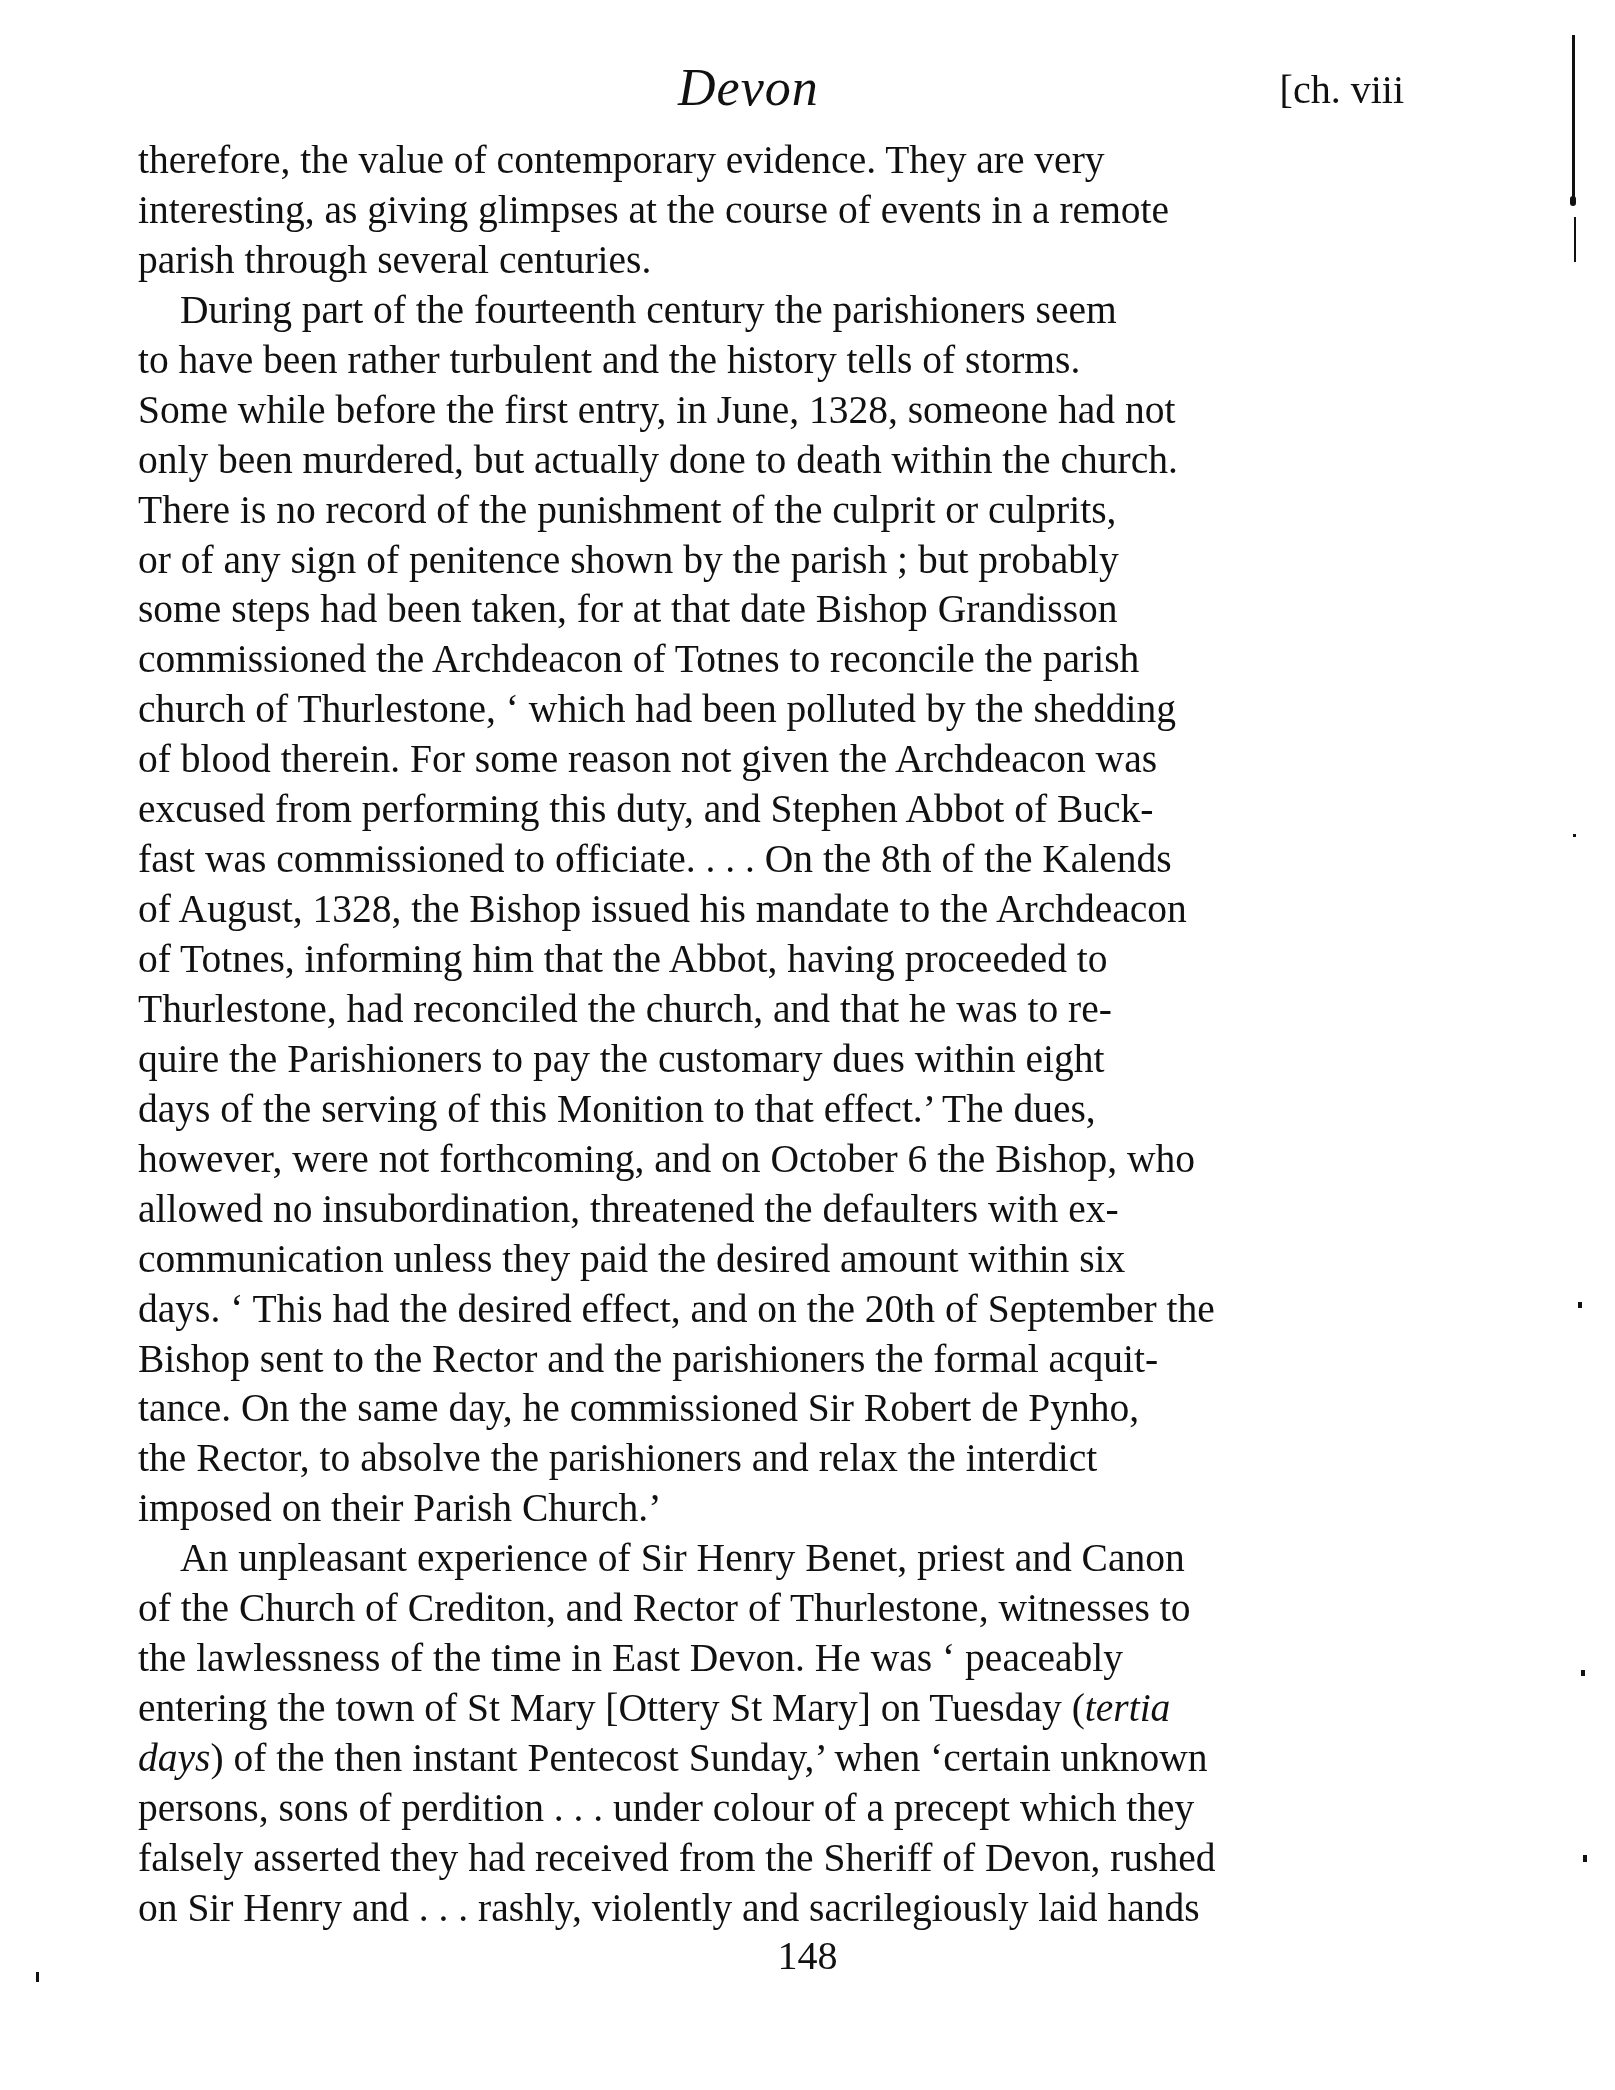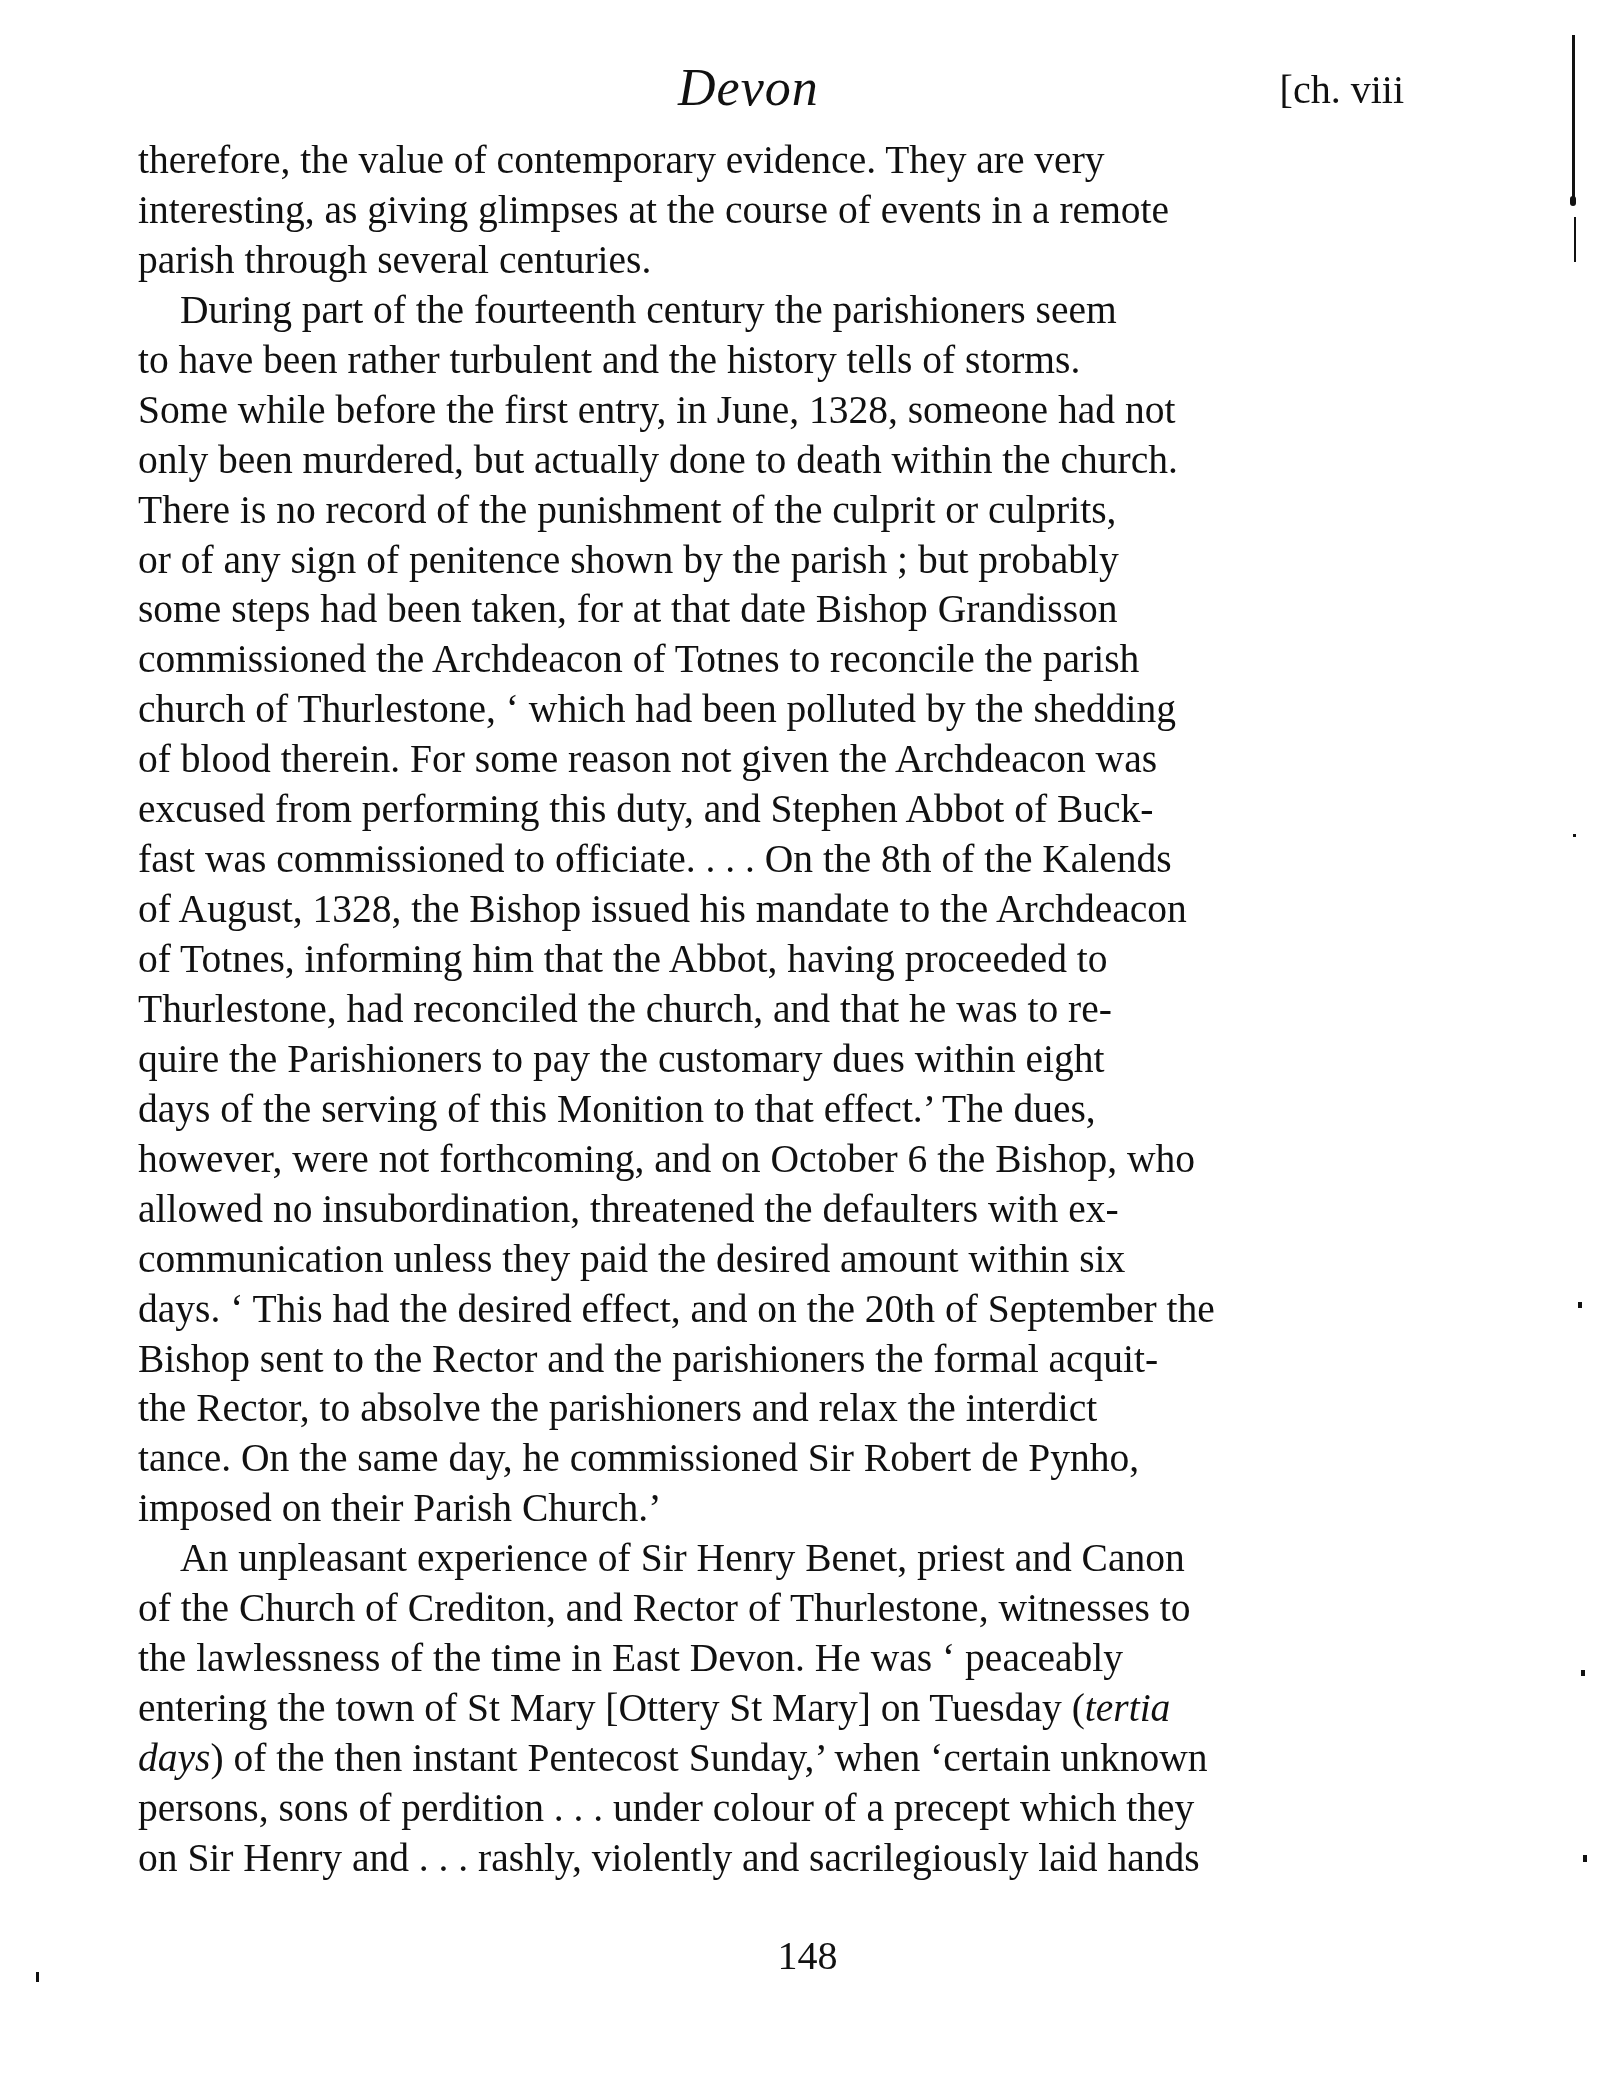--- a/index.html
+++ b/index.html
@@ -46,29 +46,30 @@
       <div class="line" style="white-space: nowrap; word-spacing: 0px; text-align: left; text-align-last: left;"><span class="txt">of August, 1328, the Bishop issued his mandate to the Archdeacon</span></div>
       <div class="line" style="white-space: nowrap; word-spacing: 0px; text-align: left; text-align-last: left;"><span class="txt">of Totnes, informing him that the Abbot, having proceeded to</span></div>
       <div class="line" style="white-space: nowrap; word-spacing: 0px; text-align: left; text-align-last: left;"><span class="txt">Thurlestone, had reconciled the church, and that he was to re-</span></div>
       <div class="line" style="white-space: nowrap; word-spacing: 0px; text-align: left; text-align-last: left;"><span class="txt">quire the Parishioners to pay the customary dues within eight</span></div>
       <div class="line" style="white-space: nowrap; word-spacing: 0px; text-align: left; text-align-last: left;"><span class="txt">days of the serving of this Monition to that effect.’  The dues,</span></div>
       <div class="line" style="white-space: nowrap; word-spacing: 0px; text-align: left; text-align-last: left;"><span class="txt">however, were not forthcoming, and on October 6 the Bishop, who</span></div>
       <div class="line" style="white-space: nowrap; word-spacing: 0px; text-align: left; text-align-last: left;"><span class="txt">allowed no insubordination, threatened the defaulters with ex-</span></div>
       <div class="line" style="white-space: nowrap; word-spacing: 0px; text-align: left; text-align-last: left;"><span class="txt">communication unless they paid the desired amount within six</span></div>
       <div class="line" style="white-space: nowrap; word-spacing: 0px; text-align: left; text-align-last: left;"><span class="txt">days.  ‘ This had the desired effect, and on the 20th of September the</span></div>
       <div class="line" style="white-space: nowrap; word-spacing: 0px; text-align: left; text-align-last: left;"><span class="txt">Bishop sent to the Rector and the parishioners the formal acquit-</span></div>
+      <div class="line" style="white-space: nowrap; word-spacing: 0px; text-align: left; text-align-last: left;"><span class="txt">tance.  On the same day, he commissioned Sir Robert de Pynho,</span></div>
       <div class="line" style="white-space: nowrap; word-spacing: 0px; text-align: left; text-align-last: left;"><span class="txt">the Rector, to absolve the parishioners and relax the interdict</span></div>
-      <div class="line" style="white-space: nowrap; word-spacing: 0px; text-align: left; text-align-last: left;"><span class="txt">tance.  On the same day, he commissioned Sir Robert de Pynho,</span></div>
       <div class="line last" style="white-space: nowrap; word-spacing: 0px;"><span class="txt">imposed on their Parish Church.’</span></div>
       <div class="line indent" style="white-space: nowrap; word-spacing: 0px; text-align: left; text-align-last: left;"><span class="txt">An unpleasant experience of Sir Henry Benet, priest and Canon</span></div>
       <div class="line" style="white-space: nowrap; word-spacing: 0px; text-align: left; text-align-last: left;"><span class="txt">of the Church of Crediton, and Rector of Thurlestone, witnesses to</span></div>
       <div class="line" style="white-space: nowrap; word-spacing: 0px; text-align: left; text-align-last: left;"><span class="txt">the lawlessness of the time in East Devon.  He was ‘ peaceably</span></div>
       <div class="line" style="white-space: nowrap; word-spacing: 0px; text-align: left; text-align-last: left;"><span>entering the town of St Mary [Ottery St Mary] on Tuesday (</span><em>tertia</em><span></span></div>
       <div class="line" style="white-space: nowrap; word-spacing: 0px; text-align: left; text-align-last: left;"><span></span><em>days</em><span>) of the then instant Pentecost Sunday,’ when ‘certain unknown</span></div>
       <div class="line" style="white-space: nowrap; word-spacing: 0px; text-align: left; text-align-last: left;"><span class="txt">persons, sons of perdition . . . under colour of a precept which they</span></div>
+      <div class="line" style="white-space: nowrap; word-spacing: 0px; text-align: left; text-align-last: left;"><span class="txt">falsely asserted they had received from the Sheriff of Devon, rushed</span></div>
       <div class="line" style="white-space: nowrap; word-spacing: 0px; text-align: left; text-align-last: left;"><span class="txt">on Sir Henry and . . . rashly, violently and sacrilegiously laid hands</span></div>
     </div>
 
   <div class="folio">148</div>
 
   <div class="scan-mark" style="left:1572px; top:35px; width:3px; height:170px;"></div>
   <div class="scan-mark" style="left:1570px; top:196px; width:6px; height:10px; border-radius:3px;"></div>
   <div class="scan-mark" style="left:1574px; top:217px; width:2px; height:45px;"></div>
   <div class="scan-mark" style="left:1573px; top:834px; width:3px; height:3px;"></div>
   <div class="scan-mark" style="left:1578px; top:1302px; width:4px; height:6px;"></div>

